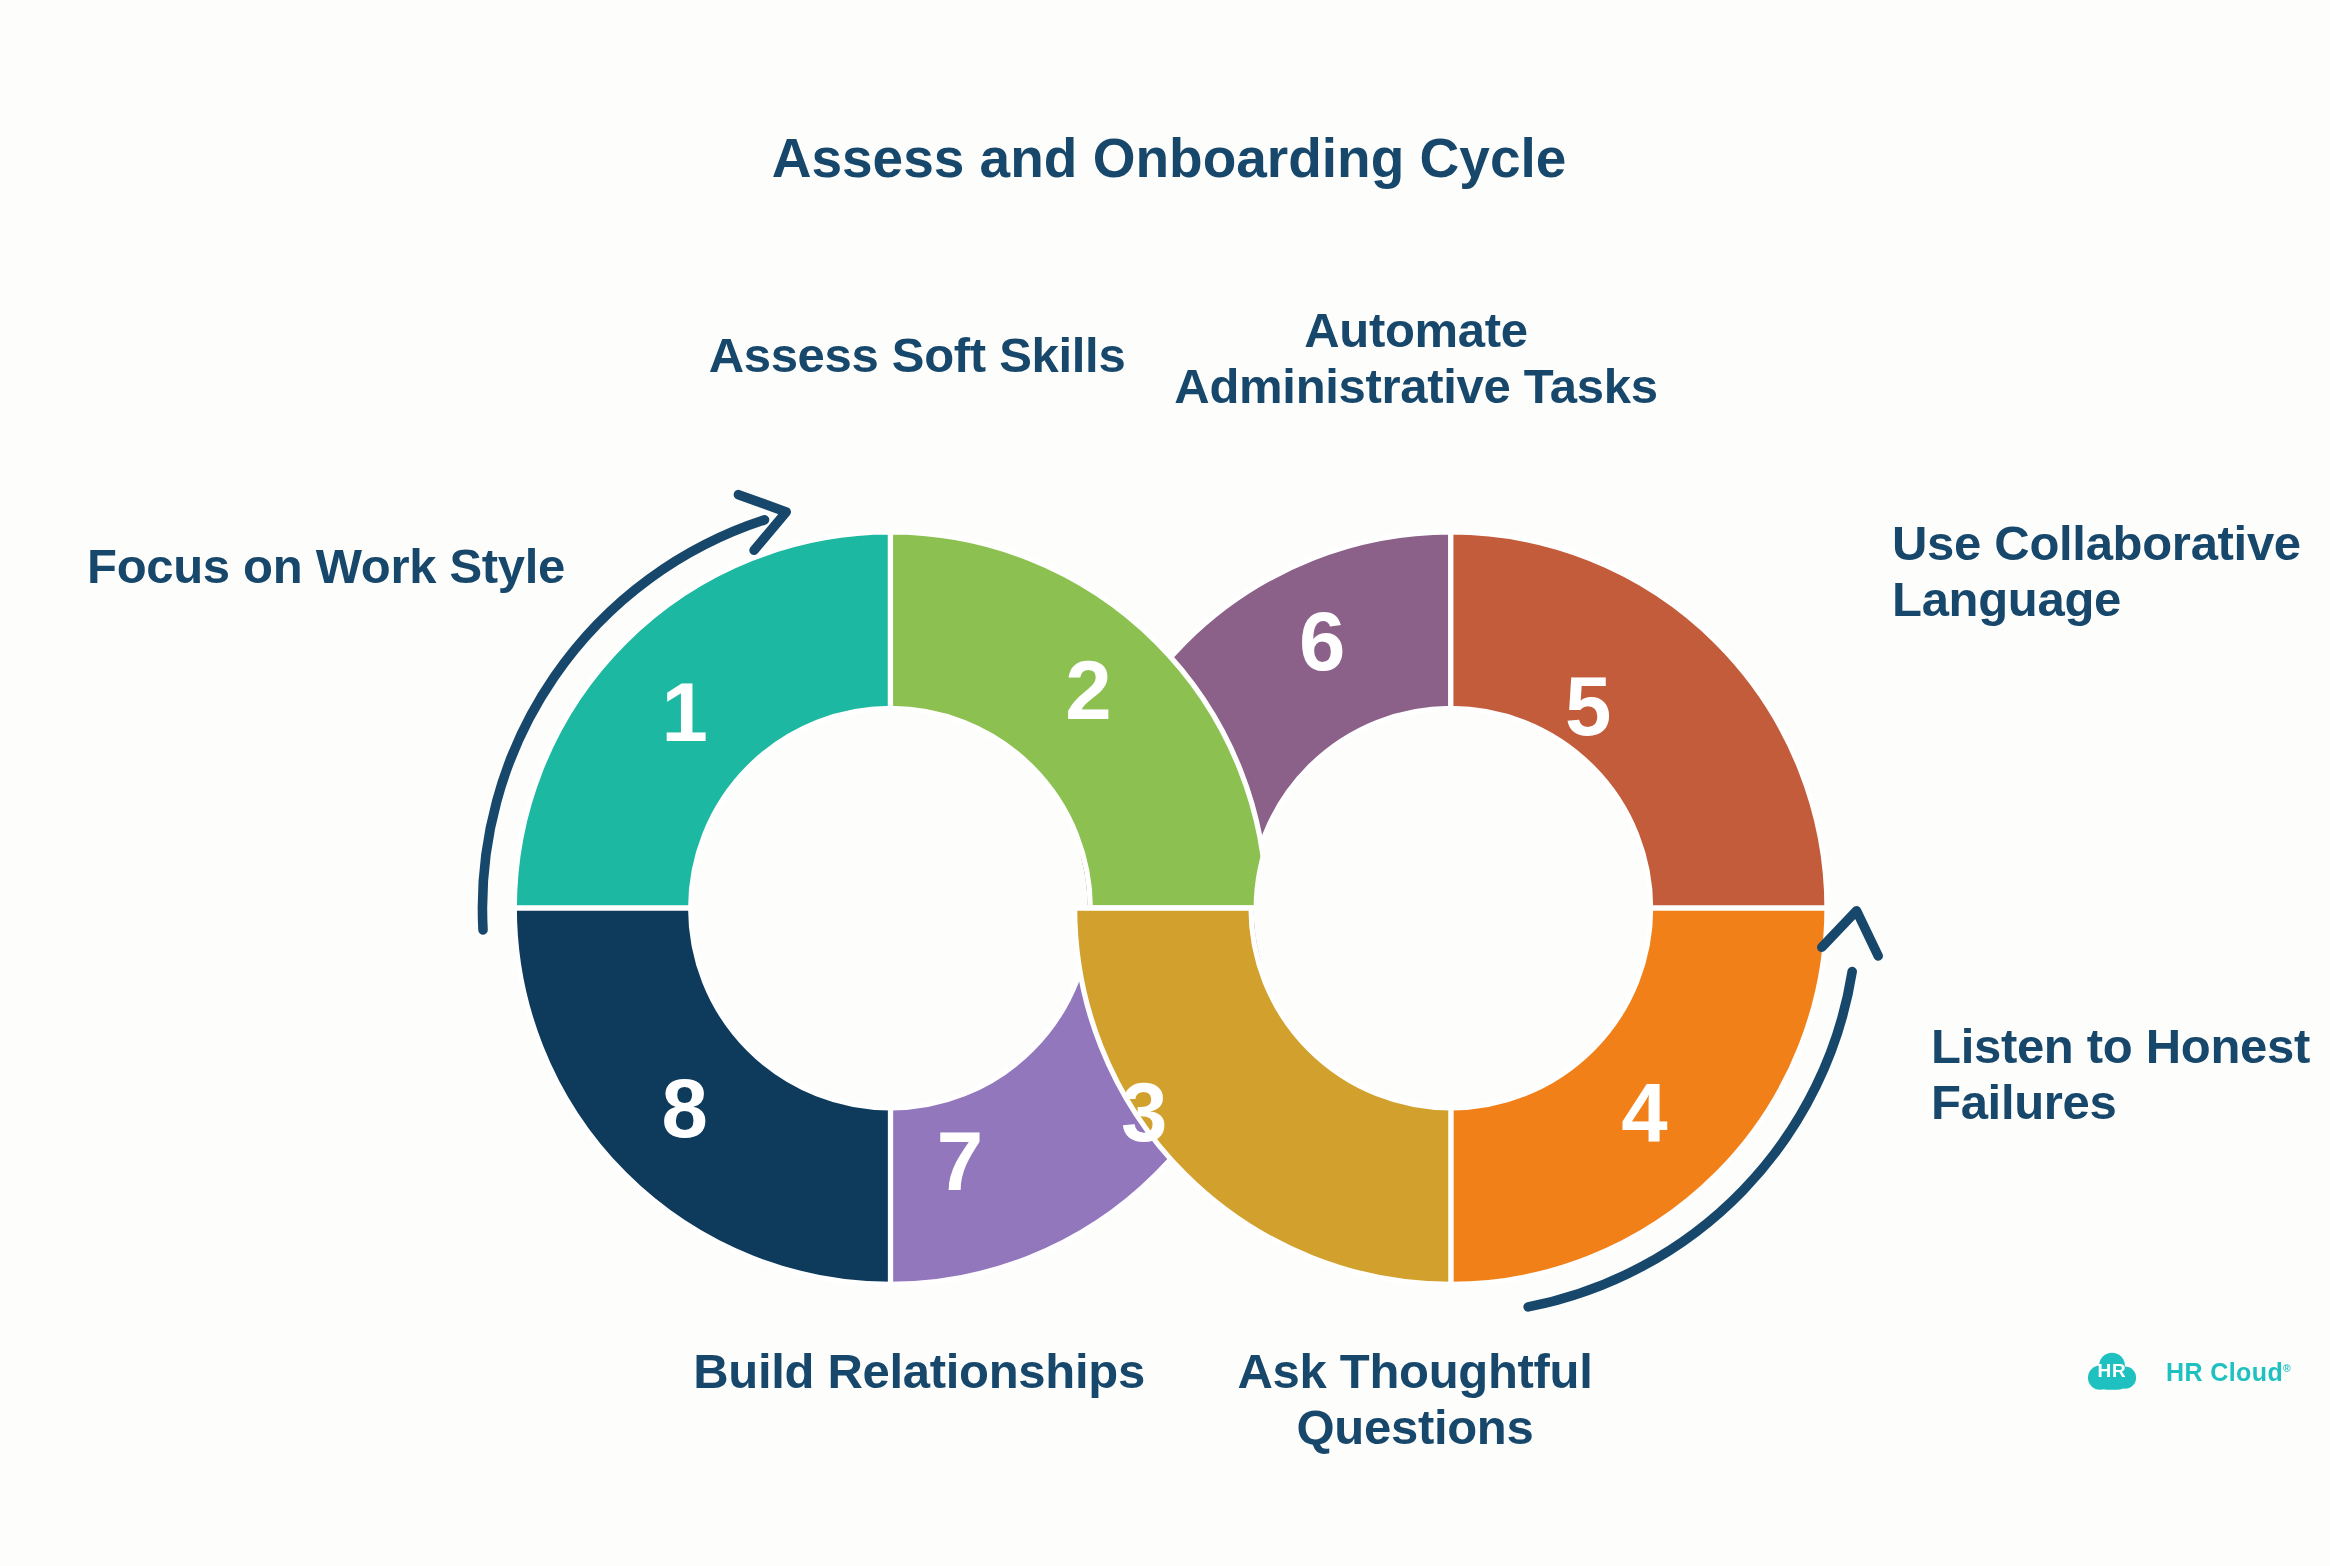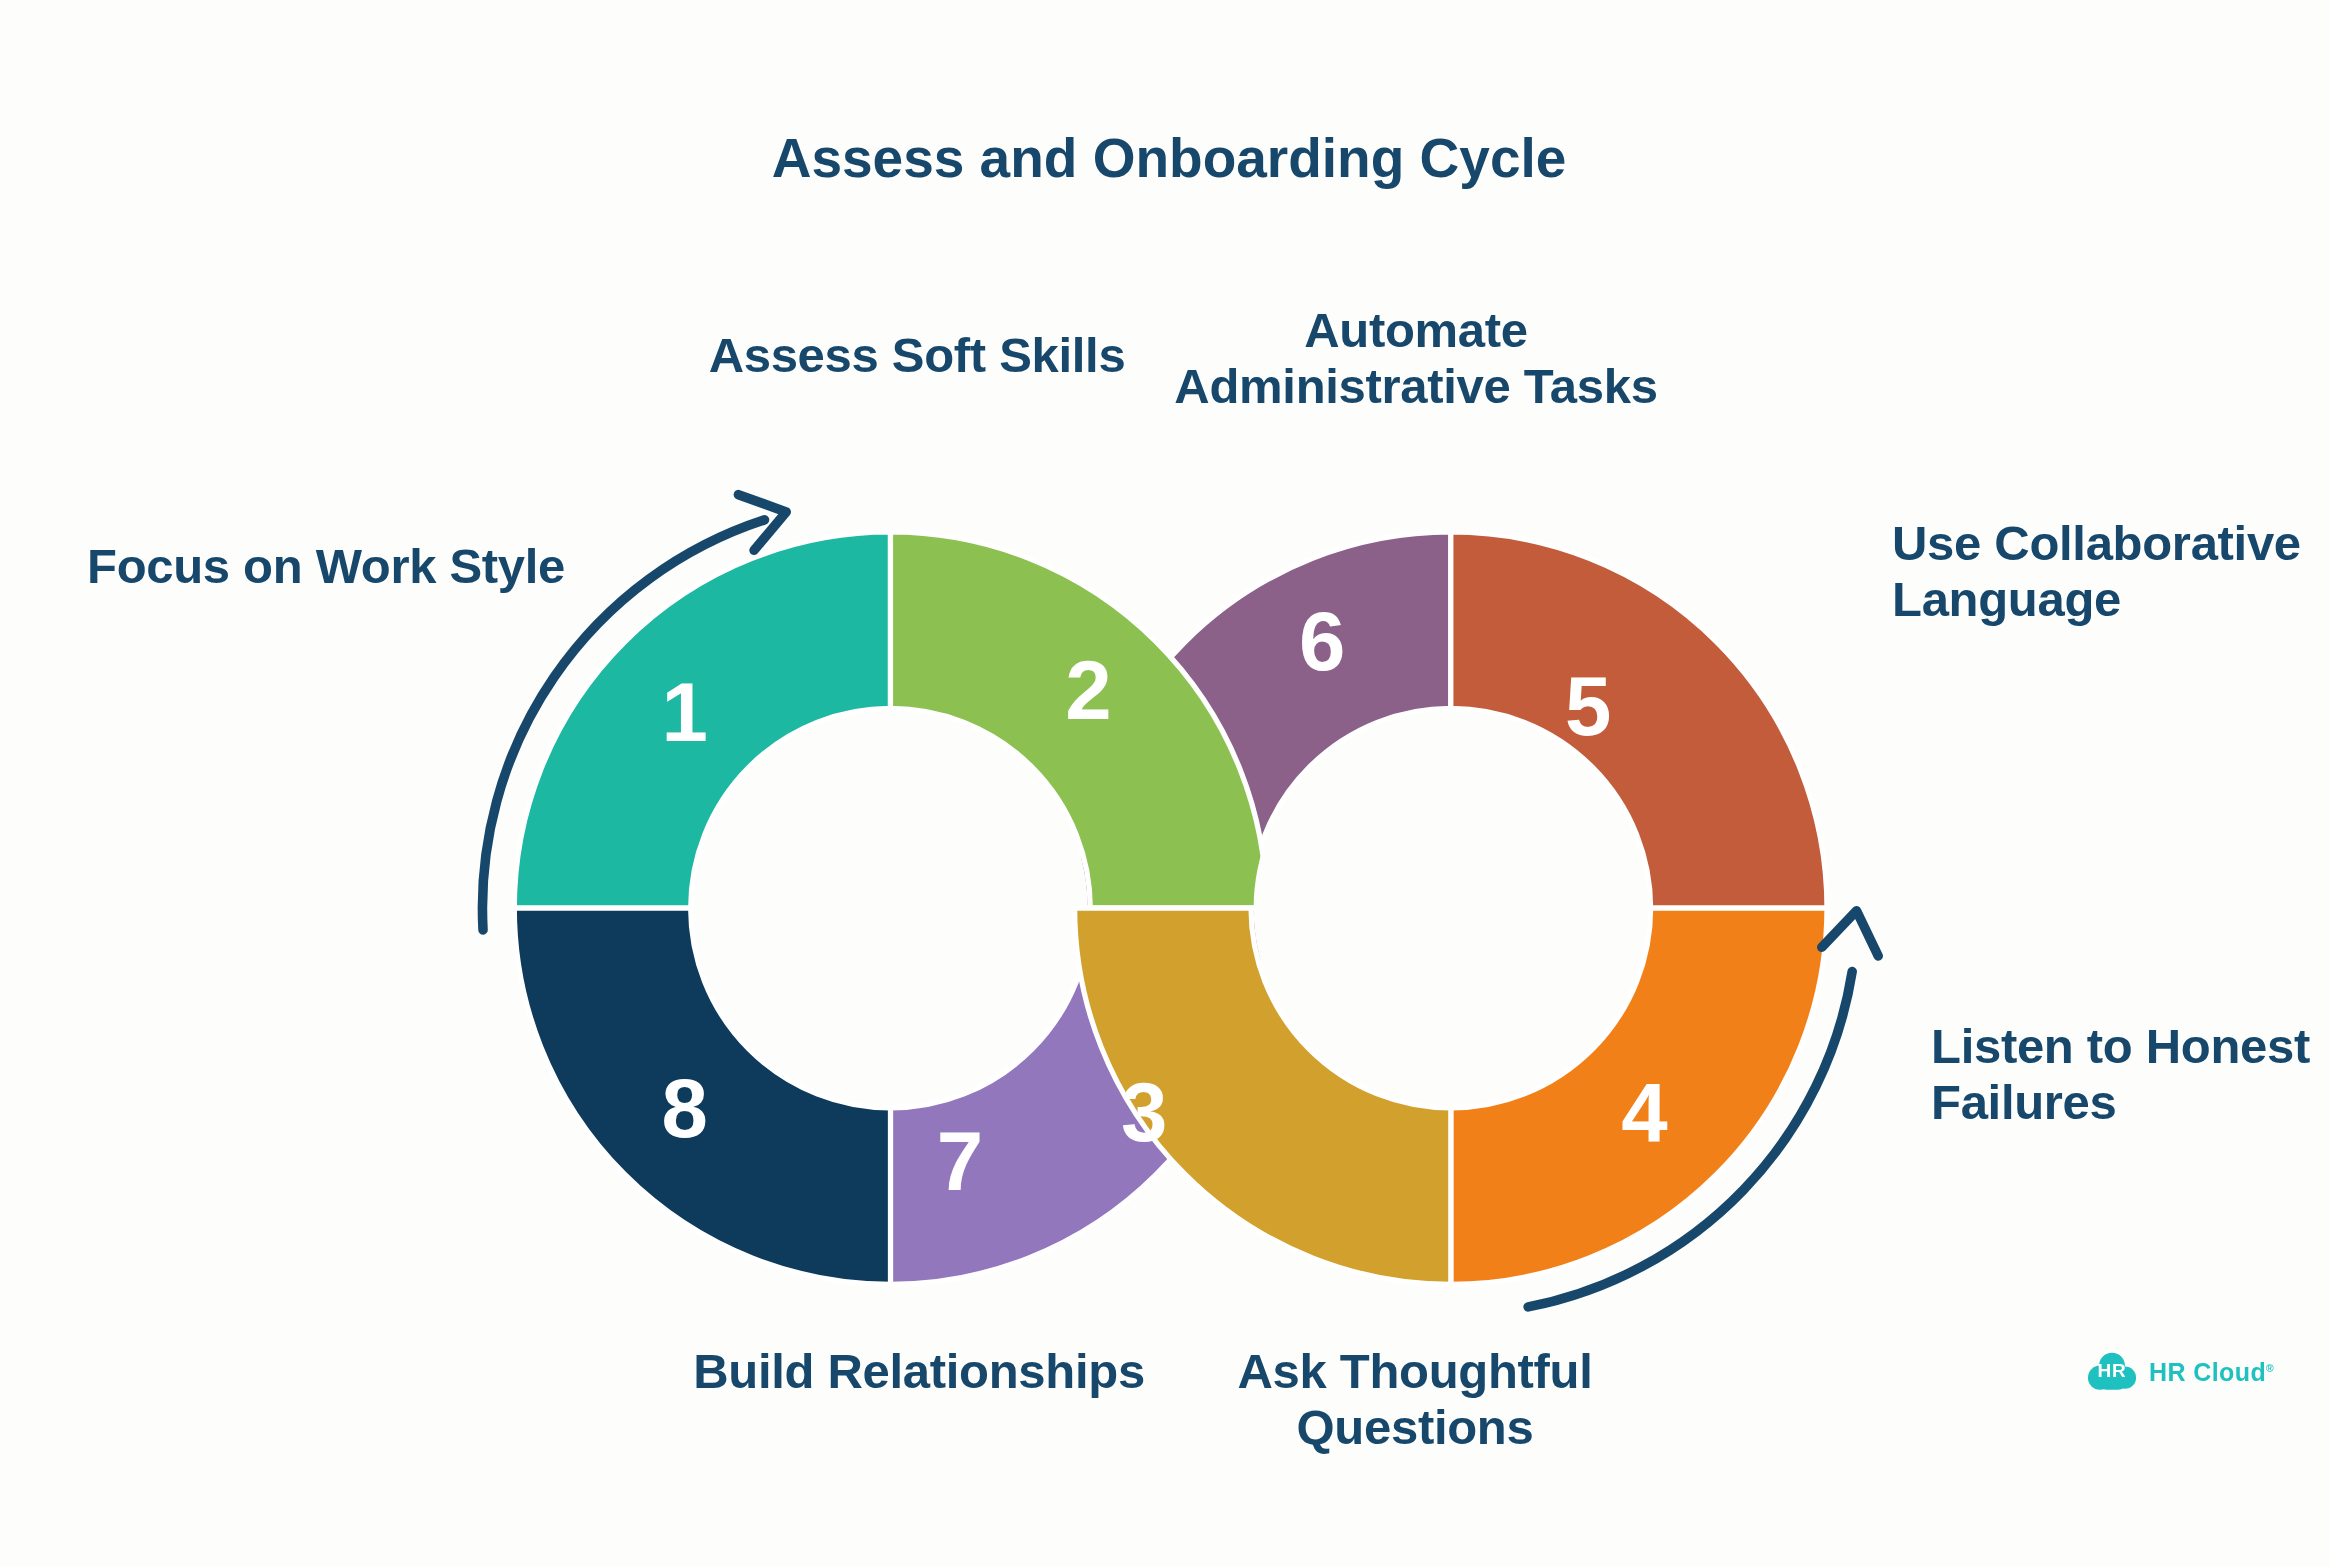--- a/index.html
+++ b/index.html
@@ -27,21 +27,21 @@
   .lbl-1{left:87px;top:538px;text-align:right;}
   .lbl-2{left:917px;top:327px;}
   .lbl-6{left:1416px;top:278px;margin-top:24px;}
   .lbl-5{left:1892px;top:515px;}
   .lbl-8{left:78px;top:1040px;}
   .lbl-4{left:1931px;top:1018px;}
   .lbl-7{left:919px;top:1343px;}
   .lbl-3{left:1415px;top:1343px;}
   .logo{
     position:absolute;left:2085px;top:1348px;height:49px;
-    display:flex;align-items:center;gap:10px;
+    display:flex;align-items:center;gap:27px;
   }
   .logo-badge{position:relative;width:54px;height:43px;}
   .logo-badge svg{position:absolute;left:0;top:0;}
   .logo-badge .hr{
     position:absolute;left:0;top:8.7px;width:54px;text-align:center;
     color:#FFFFFF;font-size:19px;font-weight:700;letter-spacing:0.9px;
   }
   .logo-brand{
     color:#1EC0C0;font-size:25px;font-weight:700;letter-spacing:0.4px;white-space:nowrap;
   }

